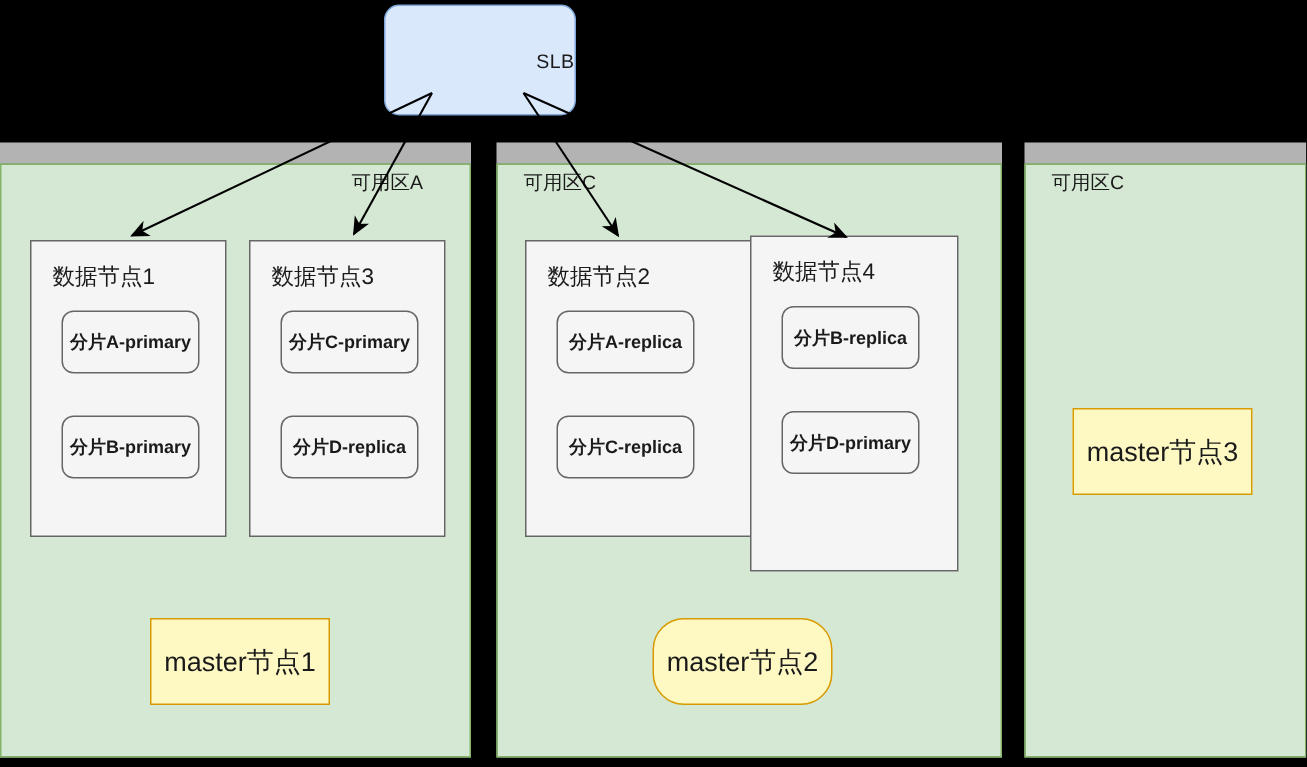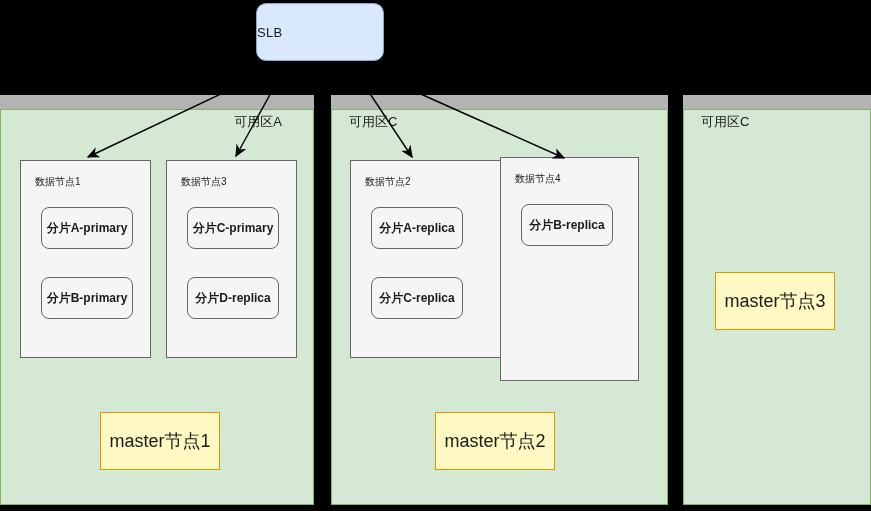--- a/index.html
+++ b/index.html
@@ -15,28 +15,28 @@
     overflow: hidden;
     font-family: "Liberation Sans", "DejaVu Sans", sans-serif;
   }
 
   
   .slb-box {
     position: absolute;
     left: 256px;
     top: 3px;
     width: 128px;
-    height: 58px;
+    height: 74px;
     background: #dae8fc;
     border: 1px solid #7ea6d9;
     border-radius: 10px;
     box-sizing: border-box;
     display: flex;
     align-items: center;
-    justify-content: flex-start;
+    justify-content: flex-end;
   }
   .slb-label {
     font-size: 13px;
     color: #1a1a1a;
     letter-spacing: 0.3px;
   }
 
   
   .zone {
     position: absolute;
@@ -74,21 +74,21 @@
   .data-node {
     position: absolute;
     background: #f5f5f5;
     border: 1px solid #666666;
     box-sizing: border-box;
   }
   .data-node-title {
     position: absolute;
     left: 14px;
     top: 14px;
-    font-size: 10px;
+    font-size: 15px;
     color: #1a1a1a;
     white-space: nowrap;
   }
   .shard {
     position: absolute;
     left: 20px;
     width: 92px;
     height: 42px;
     background: #f5f5f5;
     border: 1px solid #666666;
@@ -165,23 +165,24 @@
 
     <div class="data-node" style="left:19px; top:65px; width:154px; height:198px;">
       <div class="data-node-title">数据节点2</div>
       <div class="shard slot0">分片A-replica</div>
       <div class="shard slot1">分片C-replica</div>
     </div>
 
     <div class="data-node" style="left:169px; top:62px; width:139px; height:224px;">
       <div class="data-node-title">数据节点4</div>
       <div class="shard slot0">分片B-replica</div>
-    </div>
-
-    <div class="master-node" style="left:104px; top:317px; width:120px; height:58px;">master节点2</div>
+      <div class="shard slot1">分片D-primary</div>
+    </div>
+
+    <div class="master-node" style="left:104px; top:317px; width:120px; height:58px;border-radius:21px;">master节点2</div>
   </div>
 
   <div class="zone" style="left:683px; top:95px; width:188px; height:410px;">
     <div class="zone-strip"></div>
     <div class="zone-body"></div>
     <div class="zone-title left">可用区C</div>
 
     <div class="master-node" style="left:32px; top:177px; width:120px; height:58px;">master节点3</div>
   </div>
 

